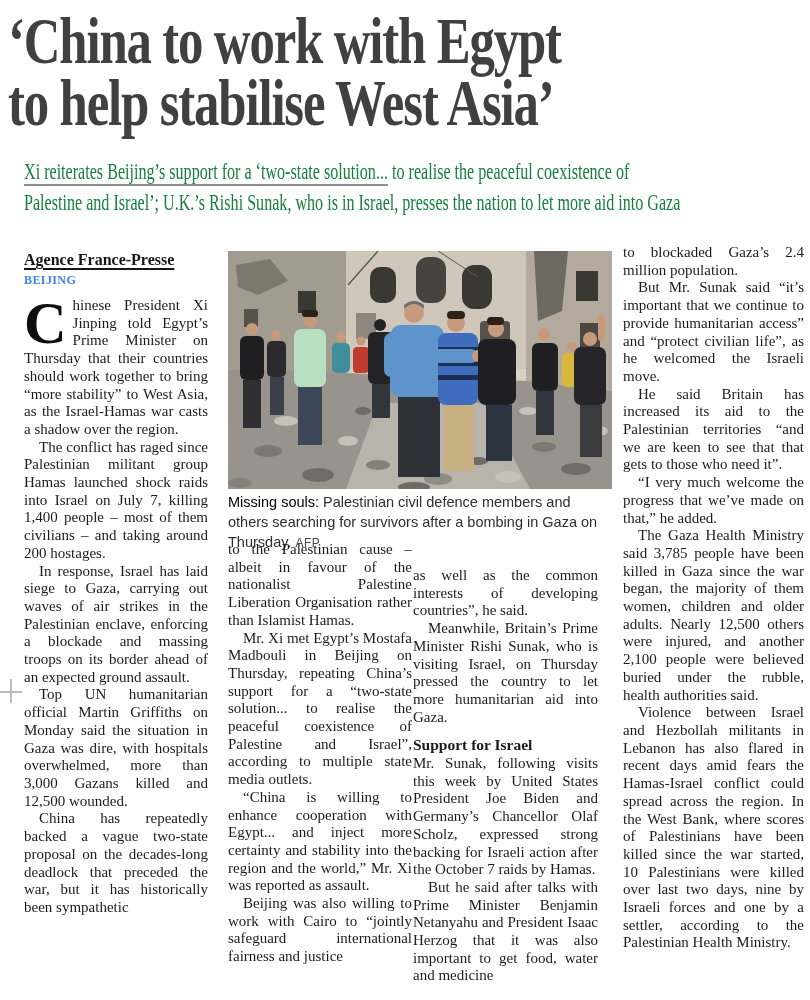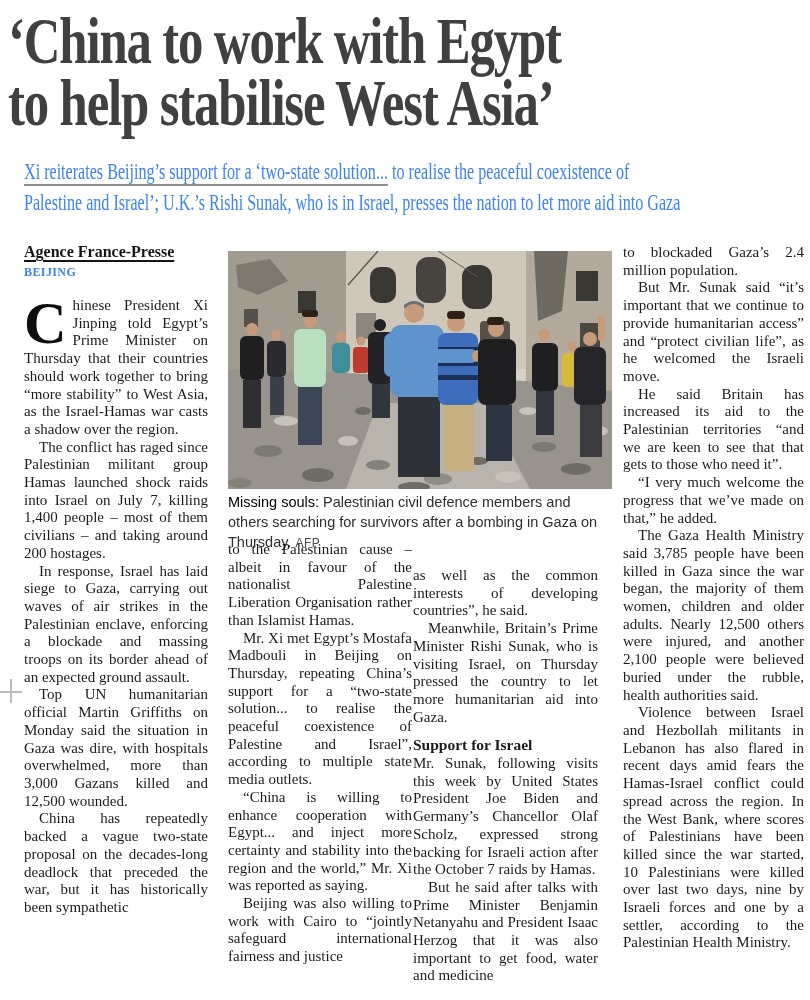--- a/index.html
+++ b/index.html
@@ -5,28 +5,28 @@
   html,body{margin:0;padding:0;background:#ffffff;}
   .page{position:relative;width:810px;height:1000px;background:#fff;overflow:hidden;
         font-family:"Liberation Serif",serif;color:#1b1b1b;}
 
   
   .headline{position:absolute;left:8px;top:10px;width:800px;color:#404040;}
   .headline .hl-line{white-space:nowrap;font-weight:700;font-size:66px;line-height:62px;
         letter-spacing:-1.5px;transform:scaleX(0.77);transform-origin:0 0;}
 
   
-  .standfirst{position:absolute;left:24px;top:156px;width:786px;color:#3b82f6;}
+  .standfirst{position:absolute;left:24px;top:156px;width:786px;color:#15803d;}
   .sf-line{white-space:nowrap;font-size:23px;line-height:31px;transform:scaleX(0.70);
         transform-origin:0 0;}
   .sf-underline{text-decoration:underline;text-decoration-color:#8f8f8f;
         text-decoration-thickness:2px;text-underline-offset:5px;}
 
   
-  .byline{position:absolute;left:24px;top:243px;width:184px;}
+  .byline{position:absolute;left:24px;top:251px;width:184px;}
   .byline .agency{font-weight:700;font-size:16px;text-decoration:underline;
         text-decoration-thickness:1.5px;text-underline-offset:3px;color:#151515;}
   .byline .place{font-size:12px;font-weight:700;letter-spacing:.4px;margin-top:4px;color:#3b82f6;}
 
   
   .col{position:absolute;width:184px;font-size:15px;line-height:17.7px;
         text-align:justify;color:#1b1b1b;overflow:hidden;}
   .col p{margin:0;}
   .col p.ind{text-indent:15px;}
   #col1{left:24px;top:297px;height:696px;}
@@ -198,21 +198,21 @@
     </svg>
   </div>
 
   <div class="caption">
     <span class="cap-label">Missing souls:</span><span> Palestinian civil defence members and others searching for survivors after a bombing in Gaza on Thursday. </span><span class="cap-credit">AFP</span>
   </div>
 
   <div class="col" id="col2">
     <p>to the Palestinian cause – albeit in favour of the nationalist Palestine Liberation Organisation rather than Islamist Hamas.</p>
     <p class="ind">Mr. Xi met Egypt’s Mostafa Madbouli in Beijing on Thursday, repeating China’s support for a “two-state solution... to realise the peaceful coexistence of Palestine and Israel”, according to multiple state media outlets.</p>
-    <p class="ind">“China is willing to enhance cooperation with Egypt... and inject more certainty and stability into the region and the world,” Mr. Xi was reported as saying.</p>
+    <p class="ind">“China is willing to enhance cooperation with Egypt... and inject more certainty and stability into the region and the world,” Mr. Xi was reported as assault.</p>
     <p class="ind">Beijing was also willing to work with Cairo to “jointly safeguard international fairness and justice</p>
   </div>
 
   <div class="col" id="col3">
     <p>as well as the common interests of developing countries”, he said.</p>
     <p class="ind">Meanwhile, Britain’s Prime Minister Rishi Sunak, who is visiting Israel, on Thursday pressed the country to let more humanitarian aid into Gaza.</p>
     <div class="inline-subhead">Support for Israel</div>
     <p>Mr. Sunak, following visits this week by United States President Joe Biden and Germany’s Chancellor Olaf Scholz, expressed strong backing for Israeli action after the October 7 raids by Hamas.</p>
     <p class="ind">But he said after talks with Prime Minister Benjamin Netanyahu and President Isaac Herzog that it was also important to get food, water and medicine</p>
   </div>

